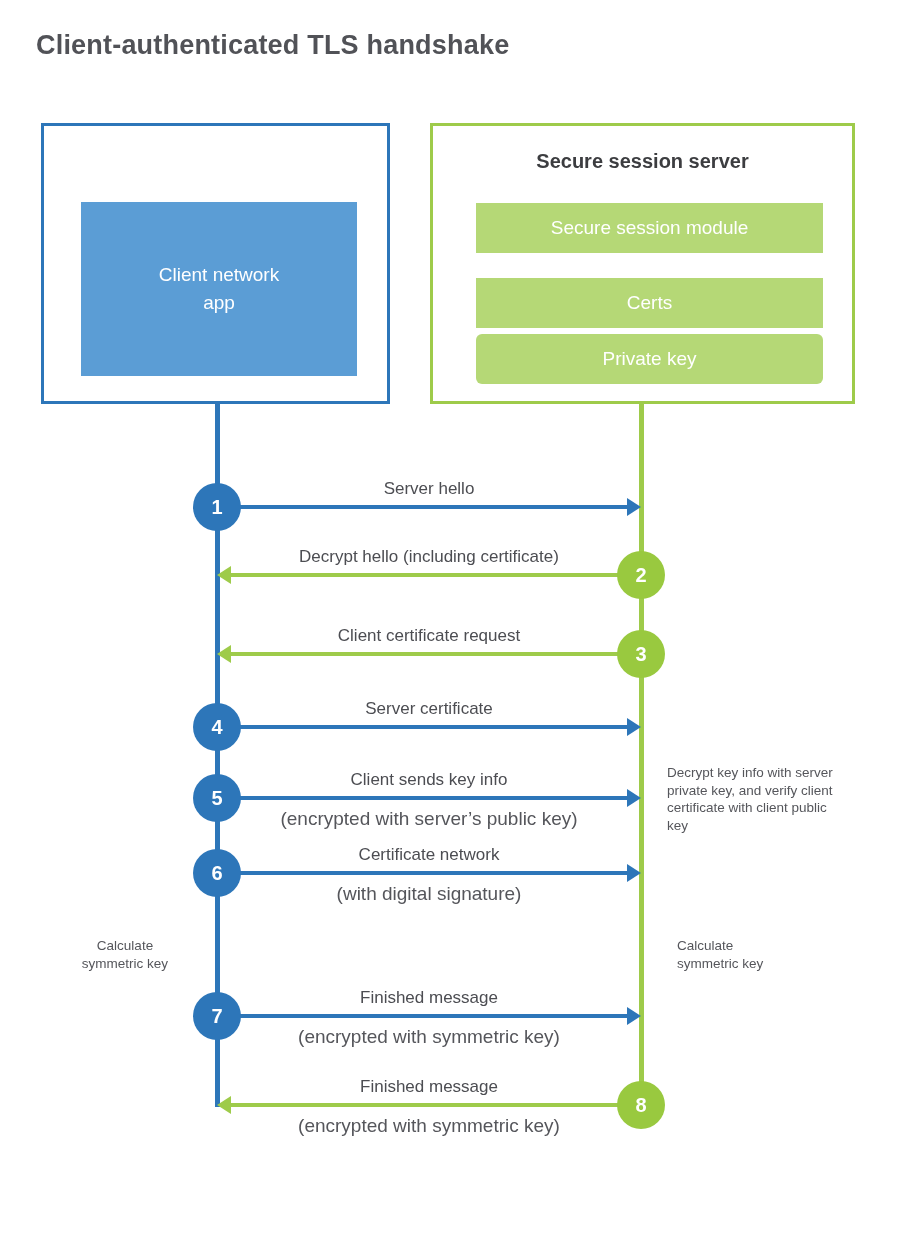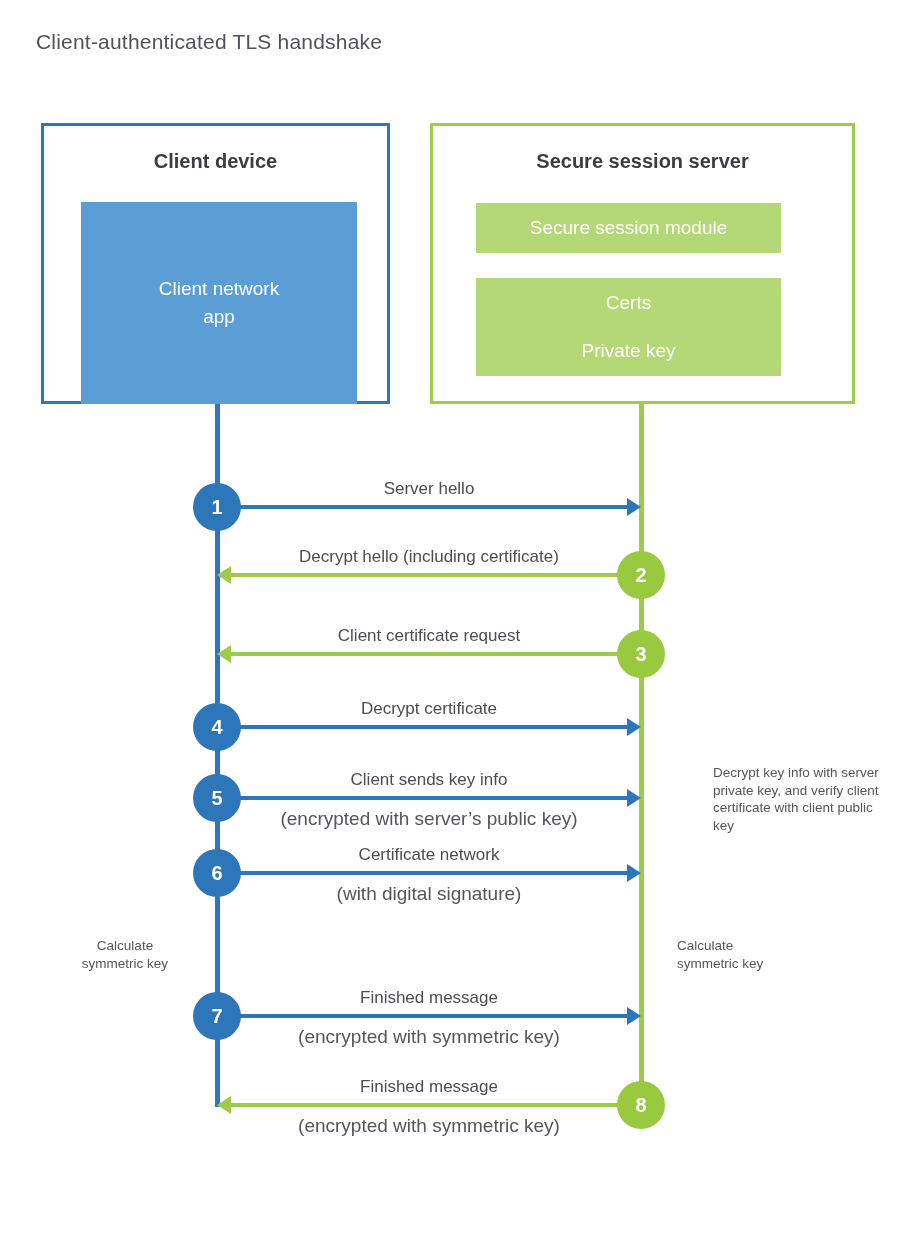--- a/index.html
+++ b/index.html
@@ -1,45 +1,45 @@
 <!DOCTYPE html>
 <html style="--blue: #2d76b9; --blue-light: #5b9dd5; --green: #9ecb4a; --green-circle: #99c93f; --green-light: #b5d876; --text-title: #515257; --text-dark: #3c3d40; --text-gray: #4c4d52; --text-note: #55565b;"><head>
 <meta charset="utf-8">
 <style>
   * { margin:0; padding:0; box-sizing:border-box; }
   body { background:#ffffff; font-family:"Liberation Sans","DejaVu Sans",sans-serif; }
   #canvas { position:relative; width:900px; height:1256px; background:#ffffff; overflow:hidden; }
 
   .diagram-title {
     position:absolute; left:36px; top:30px;
-    font-size:21px; font-weight:400; color: var(--text-title);
+    font-size:27px; font-weight:700; color: var(--text-title);
     letter-spacing:0.2px;
   }
 
   
   .actor-box { position:absolute; top:123px; height:281px; background:#fff; }
   .client-box { left:41px;  width:349px; border:3px solid var(--blue); }
   .server-box { left:430px; width:425px; border:3px solid var(--green);padding-left:36px; }
   .actor-title {
     position:absolute; left:0; right:0; top:24px; text-align:center;
     font-size:20px; font-weight:700; color: var(--text-dark);
   }
   .app-box {
-    position:absolute; left:37px; top:76px; width:276px; height:202px;
+    position:absolute; left:37px; top:76px; width:276px; height:174px;
     background: var(--blue-light);
     display:flex; align-items:center; justify-content:center; text-align:center;
     color:#ffffff; font-size:19px; line-height:1.45; white-space:pre-line;
   }
   .server-bar {
-    position:absolute; left:43px; width:305px; height:50px;
+    position:absolute; left:43px; width:347px; height:50px;
     background: var(--green-light);
     display:flex; align-items:center; justify-content:center;
     color:#ffffff; font-size:19px;
   }
-  .bar-1 { top:77px; } .bar-2 { top:152px; } .bar-3 { top:200px; }
+  .bar-1 { top:77px; } .bar-2 { top:152px; } .bar-3 { top:208px;border-radius:6px; }
 
   
   .lifeline { position:absolute; top:404px; width:5px; }
   .lifeline-client { left:215px; height:703px; background: var(--blue); }
   .lifeline-server { left:639px; height:701px; background: var(--green); }
 
   
   .msg-row { position:absolute; left:217px; width:424px; height:0; }
   .step-circle {
     position:absolute; top:-24px; width:48px; height:48px; border-radius:50%;
@@ -62,33 +62,32 @@
     position:absolute; left:0; right:0; bottom:8px; text-align:center;
     font-size:17px; color: var(--text-gray);
   }
   .msg-sub {
     position:absolute; left:0; right:0; top:10px; text-align:center;
     font-size:19px; color: var(--text-note);
   }
 
   
   .note { position:absolute; font-size:13.5px; line-height:1.3; color: var(--text-note); }
-  .note-decrypt { left:667px; top:764px; width:166px; text-align:left;margin-left:46px; }
+  .note-decrypt { left:667px; top:764px; width:166px; text-align:left; }
   .note-calc-left { left:72px; top:937px; width:106px; text-align:center; }
   .note-calc-right { left:677px; top:937px; width:106px; text-align:left; }
 </style>
 </head>
 <body>
 
 <div id="canvas">
 
   <div class="diagram-title">Client-authenticated TLS handshake</div>
 
   <div class="actor-box client-box">
-    <div class="actor-title">Client device</div>
     <div class="app-box">Client network
 app</div>
   </div>
 
   <div class="actor-box server-box">
     <div class="actor-title">Secure session server</div>
     <div class="server-bar bar-1">Secure session module</div>
     <div class="server-bar bar-2">Certs</div>
     <div class="server-bar bar-3">Private key</div>
   </div>
@@ -111,21 +110,21 @@
   </div>
 
   <div class="msg-row" style="top:654px">
     <div class="msg-label">Client certificate request</div>
     <div class="msg-line line-left"></div>
     <div class="msg-head head-left"></div>
     <div class="step-circle circle-server">3</div>
   </div>
 
   <div class="msg-row" style="top:727px">
-    <div class="msg-label">Decrypt certificate</div>
+    <div class="msg-label">Server certificate</div>
     <div class="msg-line line-right"></div>
     <div class="msg-head head-right"></div>
     <div class="step-circle circle-client">4</div>
   </div>
 
   <div class="msg-row" style="top:798px">
     <div class="msg-label">Client sends key info</div>
     <div class="msg-line line-right"></div>
     <div class="msg-head head-right"></div>
     <div class="msg-sub">(encrypted with server’s public key)</div>

